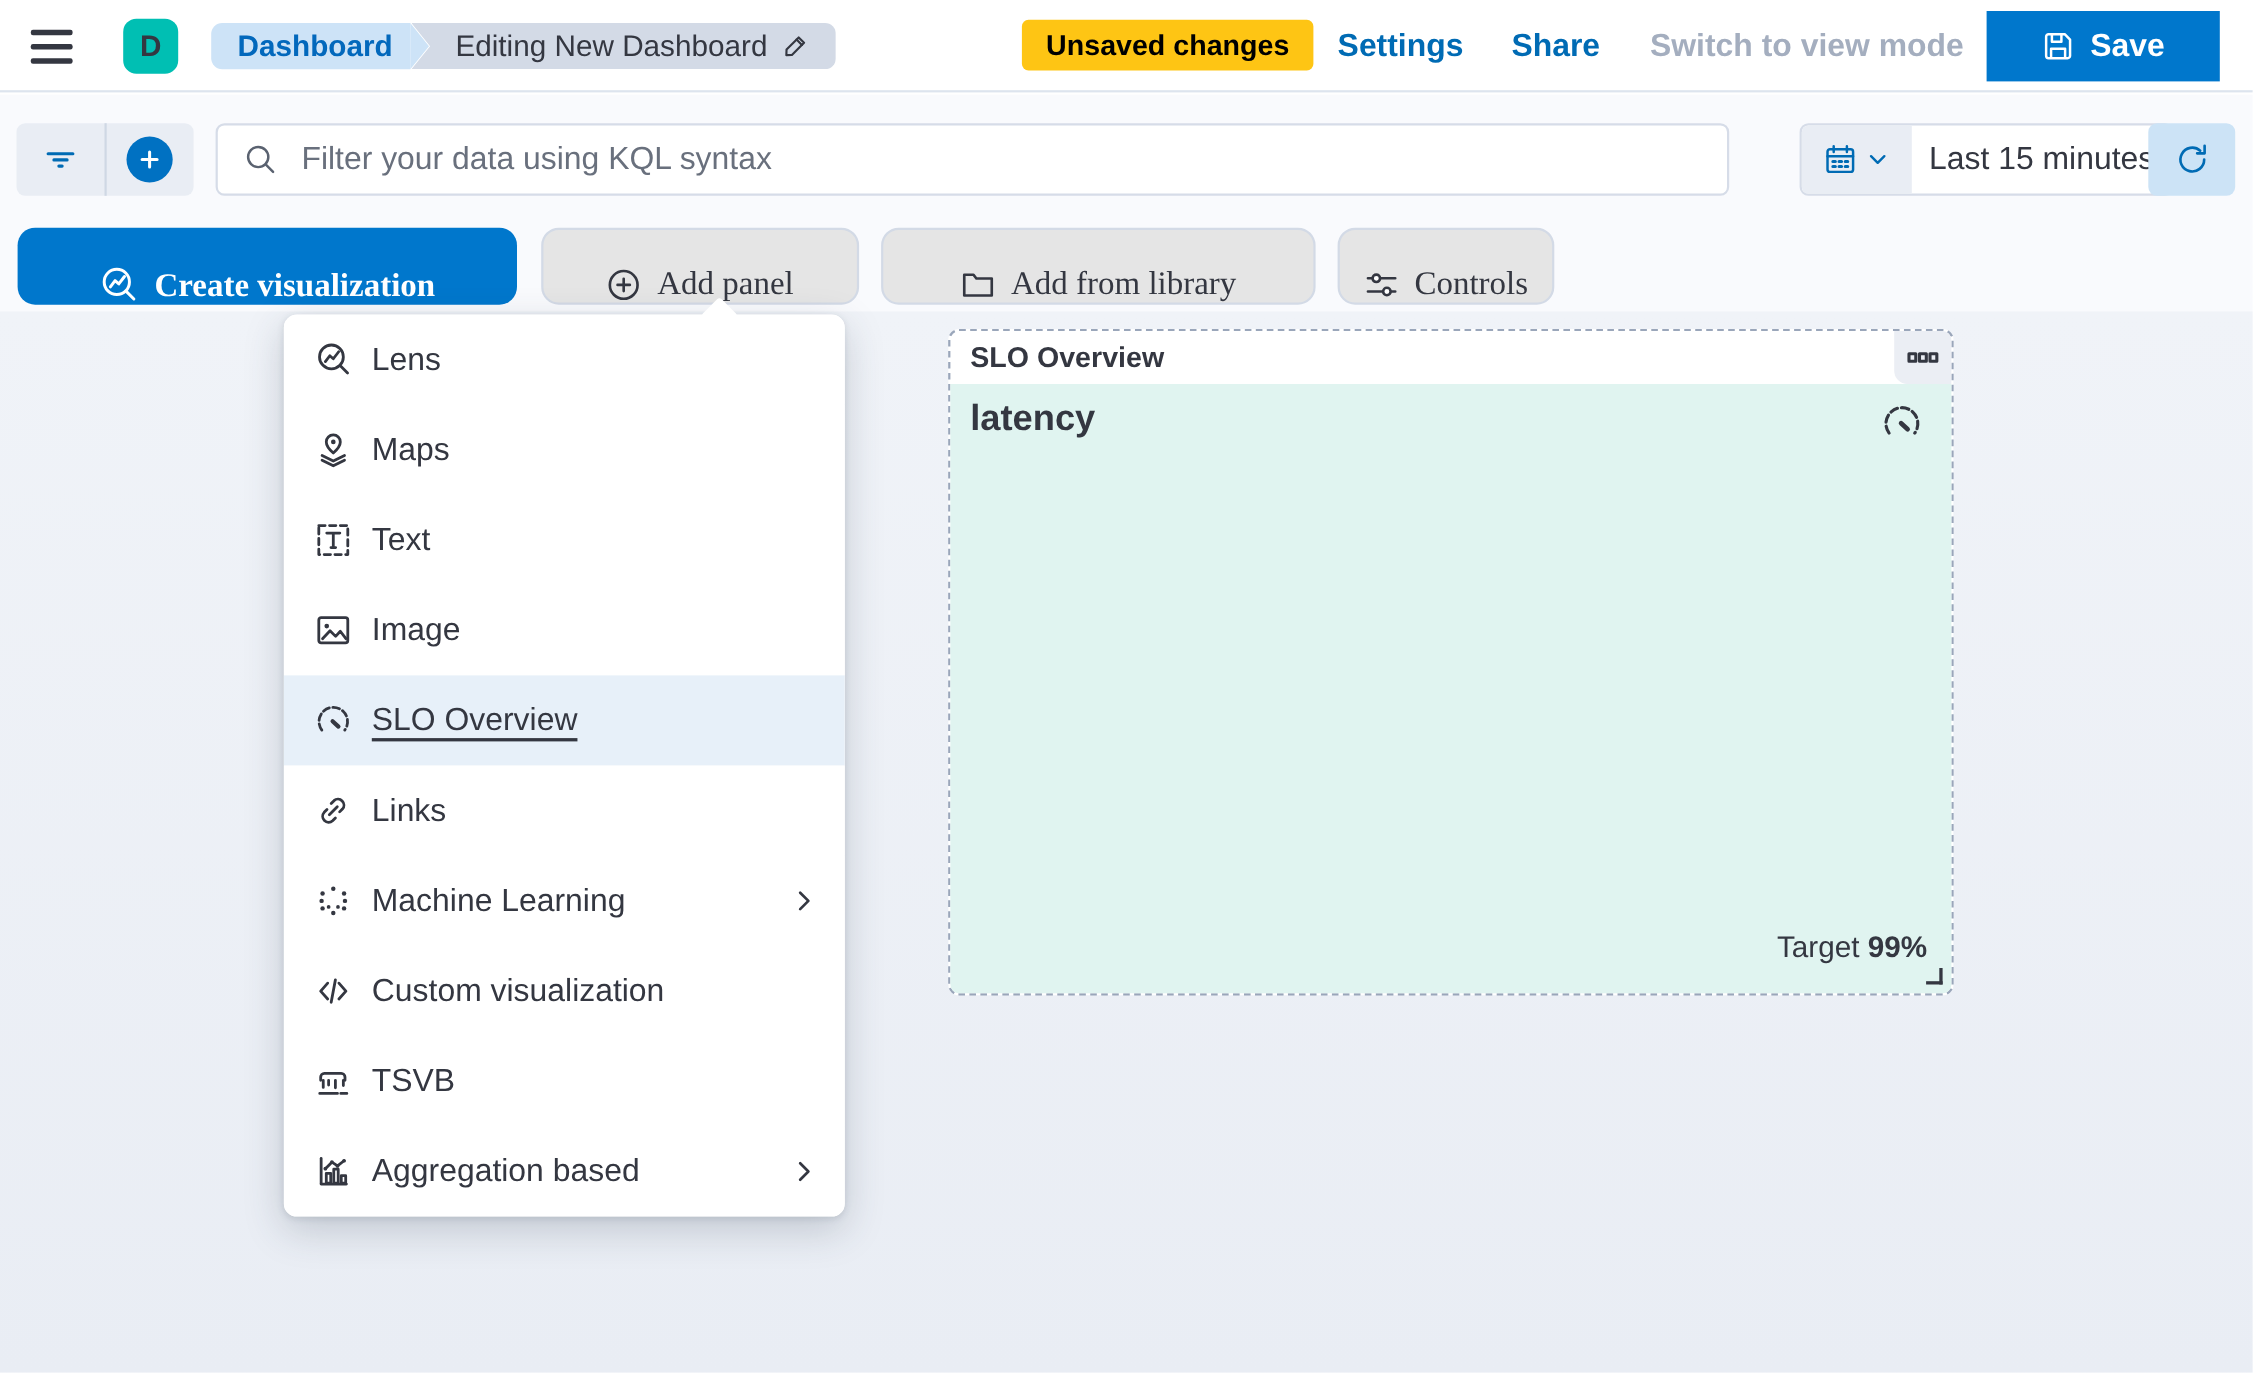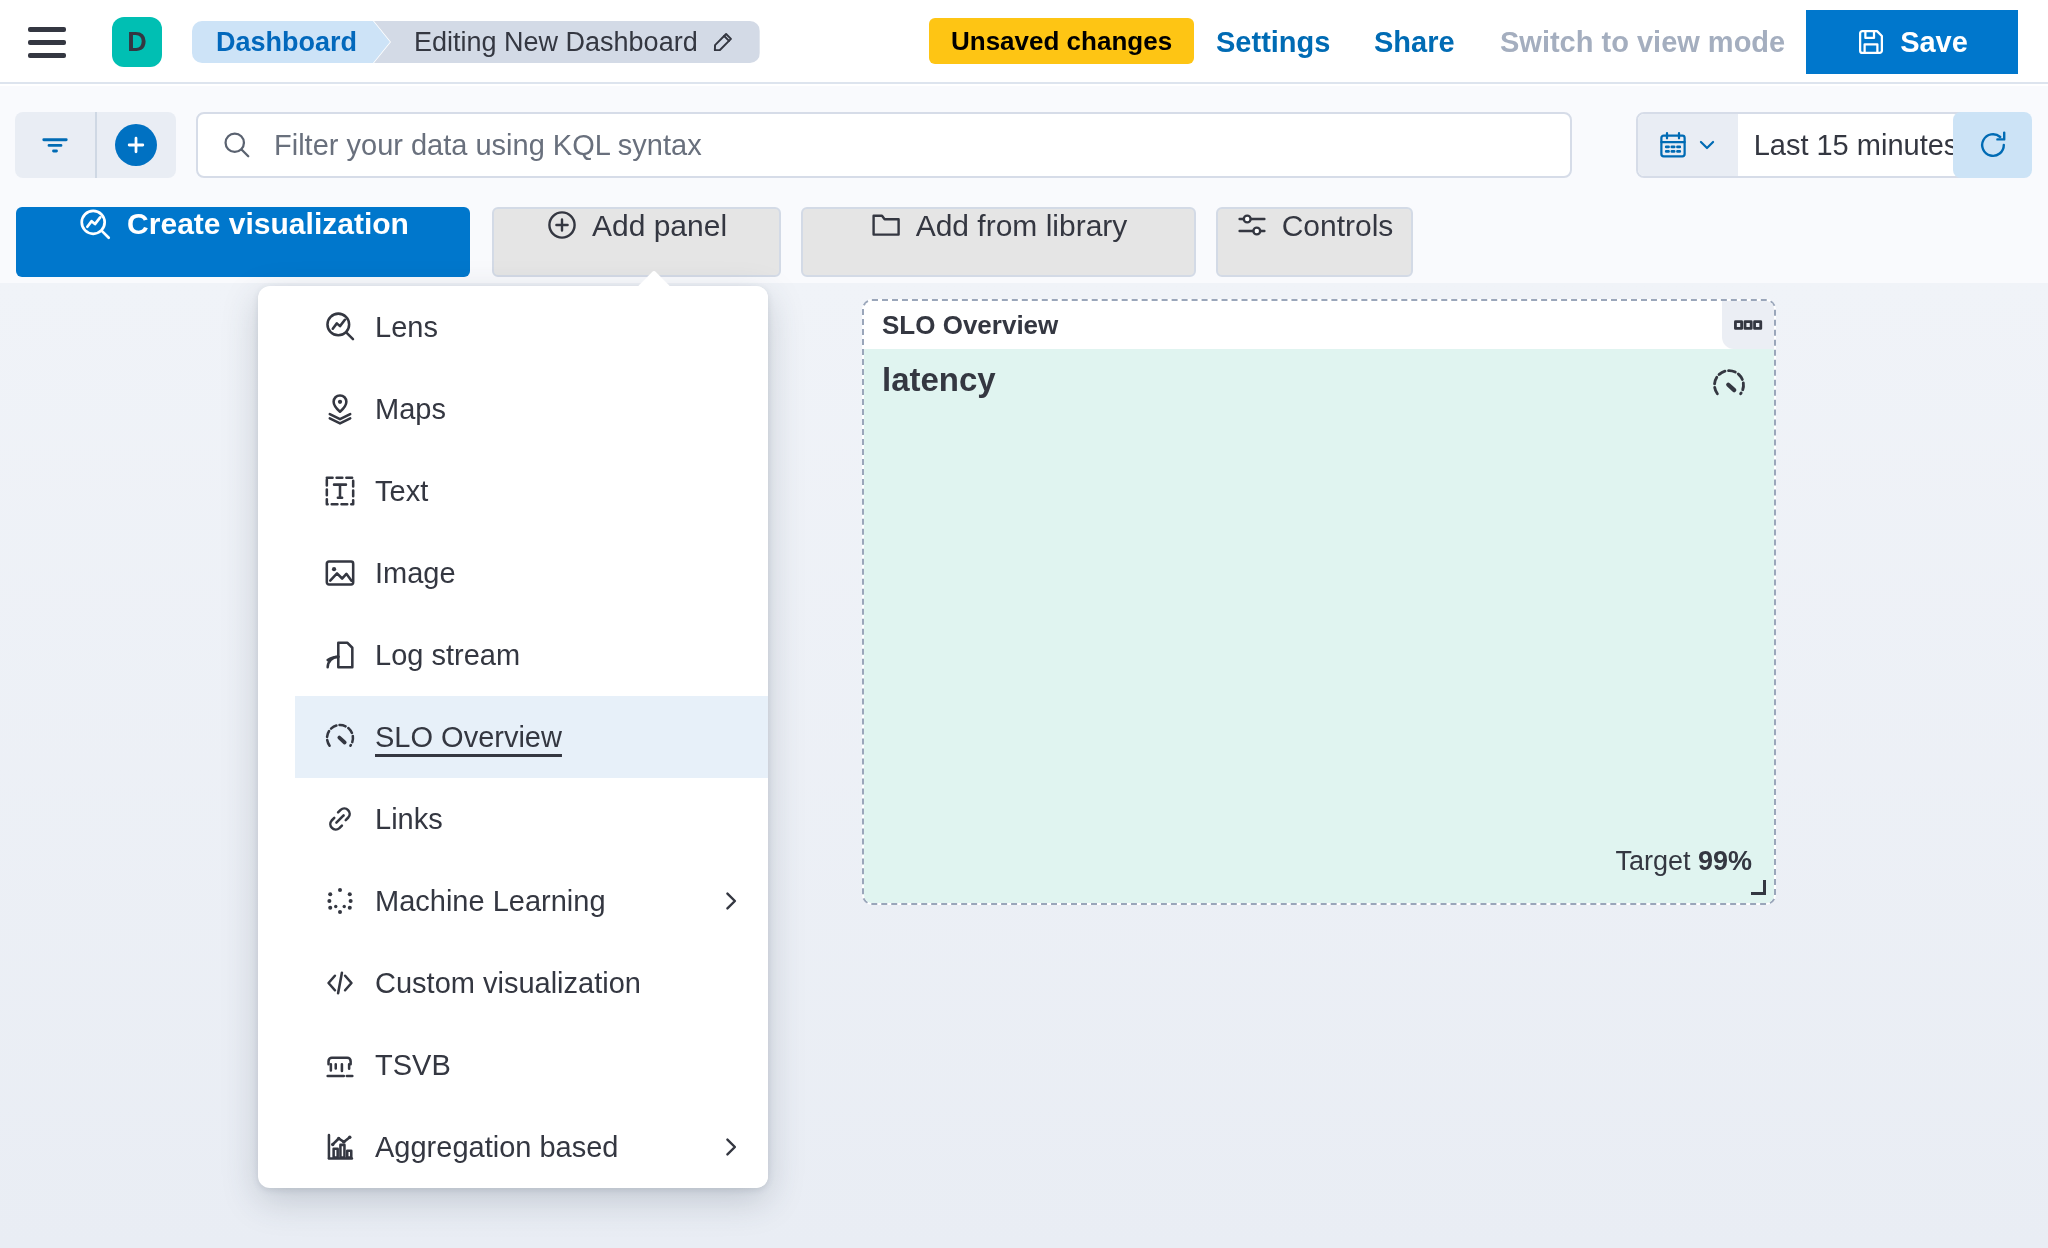--- a/index.html
+++ b/index.html
@@ -61,40 +61,40 @@
   .dp-toggle { width:100px; background:#e9edf4; display:flex; align-items:center; justify-content:center;
     gap:8px; color:#006bb4; cursor:pointer; }
   .dp-toggle .cal { width:30px; height:30px; } .dp-toggle .chev { width:22px; height:22px; }
   .dp-range { flex:1; display:flex; align-items:center; justify-content:center; font-size:29px;
     color:#343741; cursor:pointer; white-space:nowrap; }
   .refresh-btn { position:absolute; left:1953px; top:26px; width:79px; height:66px; background:#cce3f6;
     border:none; border-radius:8px; display:flex; align-items:center; justify-content:center; cursor:pointer; }
   .refresh-btn .icon { width:32px; height:32px; color:#006bb4; }
 
   
-  .tbtn { position:absolute; top:121px; height:70px; border-radius:6px; display:flex; align-items:flex-start;
-    justify-content:center; gap:14px; font-size:30px; cursor:pointer; font-family:Liberation Sans, sans-serif; }
+  .tbtn { position:absolute; top:121px; height:70px; border-radius:16px; display:flex; align-items:flex-end;
+    justify-content:center; gap:14px; font-size:30px; cursor:pointer; font-family:Liberation Serif, serif; }
   .tbtn .icon { width:32px; height:32px; }
   .tbtn.primary { left:16px; width:454px; background:#0077cc; border:none; color:#fff; font-weight:600; }
   .tbtn.primary .icon { width:36px; height:36px; }
   .tbtn.plain { background:#e5e5e5; border:2px solid #d3dae6; color:#343741; font-weight:500; }
   .tbtn.add-panel { left:492px; width:289px; }
   .tbtn.add-library { left:801px; width:395px; }
   .tbtn.controls { left:1216px; width:197px; }
 
   
   .canvas { position:absolute; left:0; top:283px; width:2048px; height:965px;
     background:linear-gradient(180deg,#f0f3f8 0%, #e9edf4 100%); }
 
   
   .popover { position:absolute; left:258px; top:3px; width:510px; background:#fff; border-radius:12px;
     box-shadow:0 12px 36px rgba(52,62,82,.22), 0 2px 6px rgba(52,62,82,.12); }
   .popover-caret { position:absolute; left:384px; top:-11px; width:24px; height:24px; background:#fff;
     transform:rotate(45deg); border-radius:3px; }
-  .menu-items { position:relative; border-radius:12px; overflow:hidden;margin-left:37px; }
+  .menu-items { position:relative; border-radius:12px; overflow:hidden; }
   .menu-item { height:82px; display:flex; align-items:center; padding:0 24px 0 28px; gap:18px;
     cursor:pointer; background:#fff; }
   .menu-item.selected { background:#e7f0f9; }
   .menu-item.selected .mi-label { text-decoration:underline; text-underline-offset:7px;
     text-decoration-thickness:2.5px; }
   .mi-icon { width:34px; height:34px; color:#343741; flex:0 0 auto; }
   .mi-label { font-size:29px; color:#343741; flex:1 1 auto; white-space:nowrap; }
   .mi-chevron { width:26px; height:26px; color:#343741; flex:0 0 auto; }
 
   
@@ -292,31 +292,20 @@
     <span class="icon mi-icon">
               <svg viewBox="0 0 16 16">
                 <rect x="1.8" y="2.6" width="12.4" height="10.8" rx="1"></rect>
                 <circle cx="5.2" cy="6.2" r="1" fill="currentColor" stroke="none"></circle>
                 <path d="M3.4 11.6l3.2-3.4 2.4 2.4 2-2.2 2.4 3.2"></path>
               </svg>
             </span>
     <span class="mi-label">Image</span>
 
   </div>
-          <div class="menu-item">
-    <span class="icon mi-icon">
-              <svg viewBox="0 0 16 16">
-                <path d="M7.2 2.2h4.2l2.4 2.4v9.2H7.2z"></path>
-                <path d="M2.2 13.8a5 5 0 0 1 5-5"></path>
-                <path d="M2.2 10.4a8.4 8.4 0 0 1 5-1.6"></path>
-              </svg>
-            </span>
-    <span class="mi-label">Log stream</span>
-
-  </div>
           <div class="menu-item selected">
     <span class="icon mi-icon">
               <svg viewBox="0 0 16 16">
                 <path d="M3.1 12.1A6.1 6.1 0 1 1 12.9 12.1" stroke-dasharray="2.9 1.5"></path>
                 <path d="M7.7 8.3l2.5 2.3" stroke-width="1.8"></path>
               </svg>
             </span>
     <span class="mi-label">SLO Overview</span>
 
   </div>

